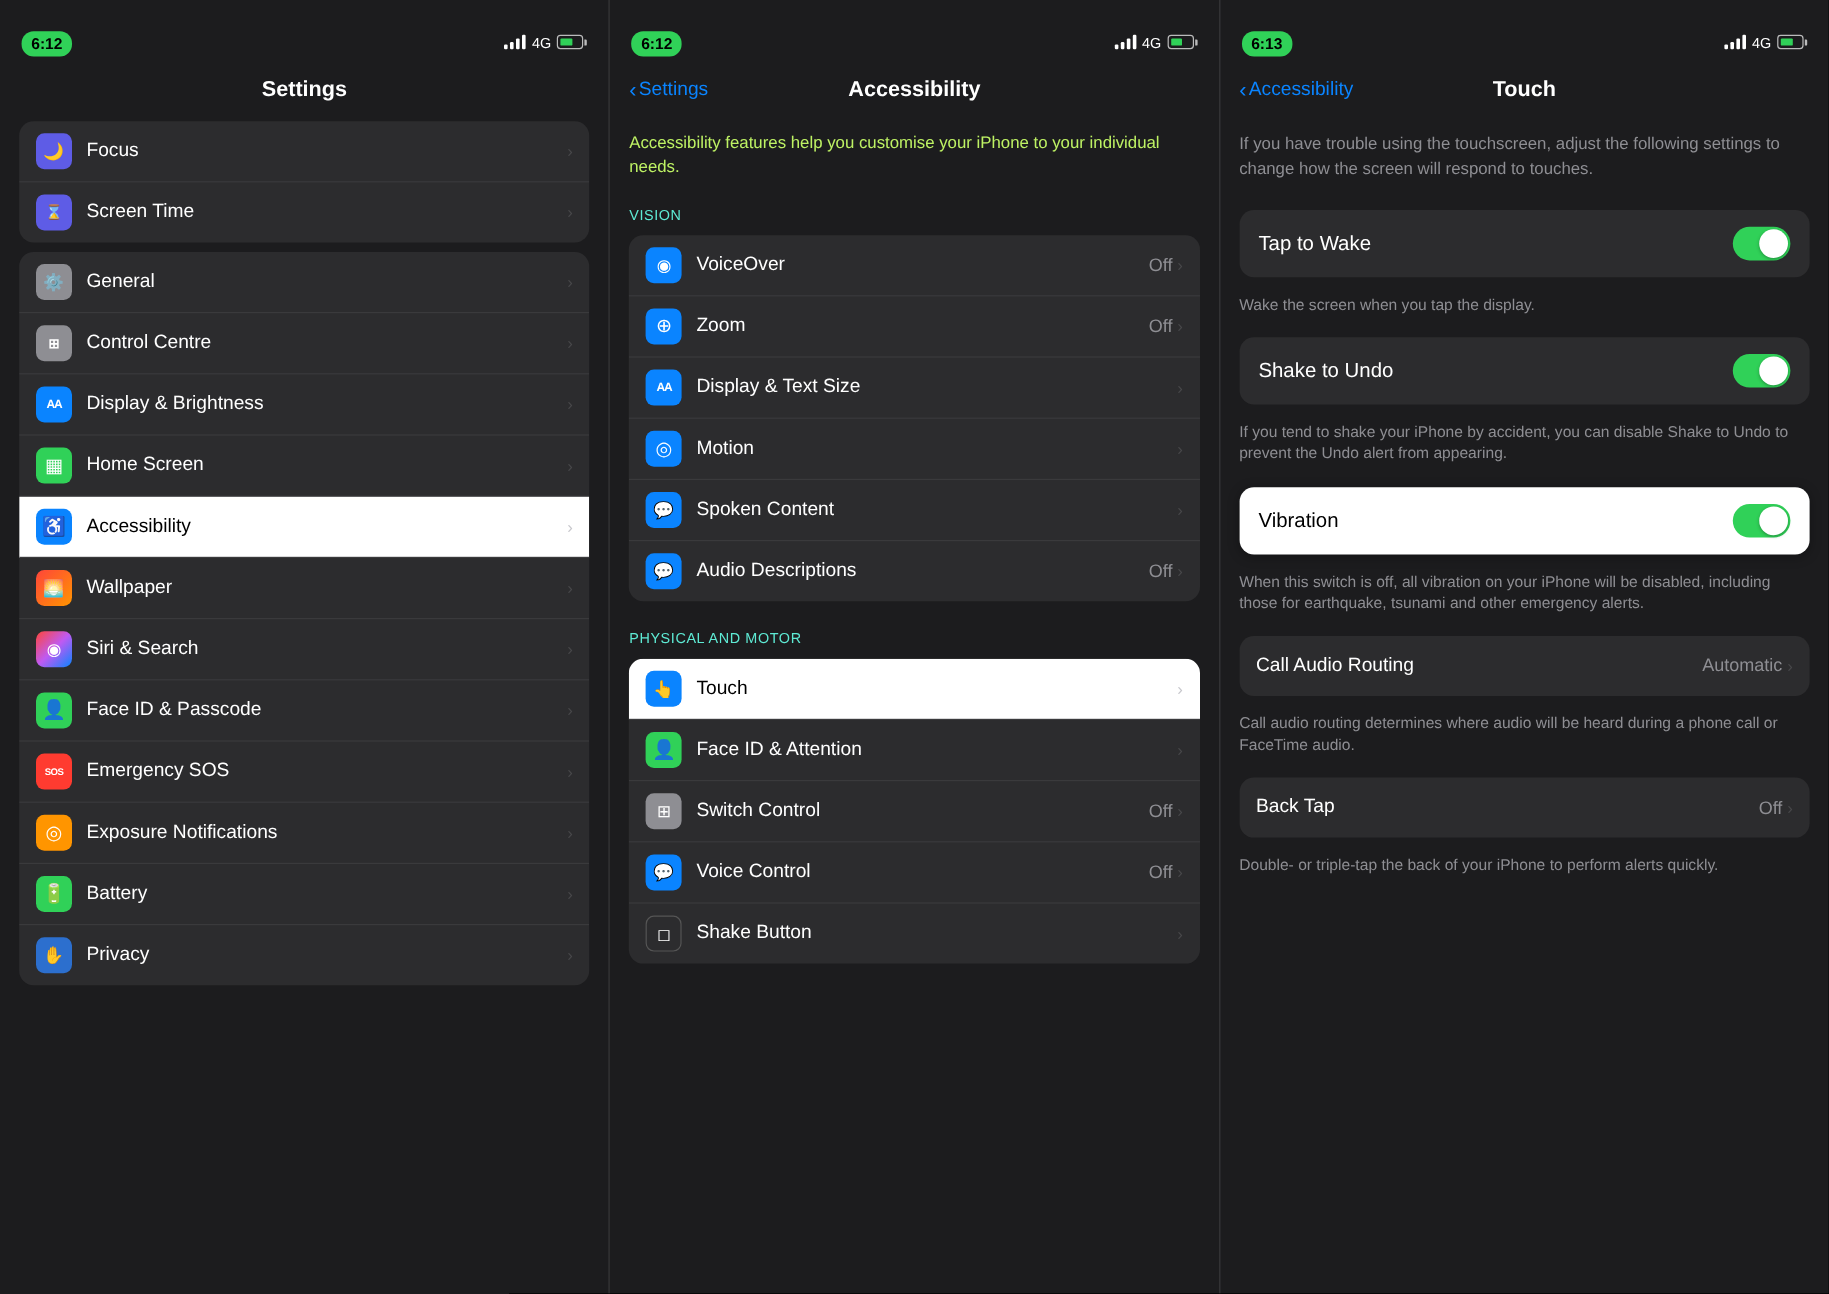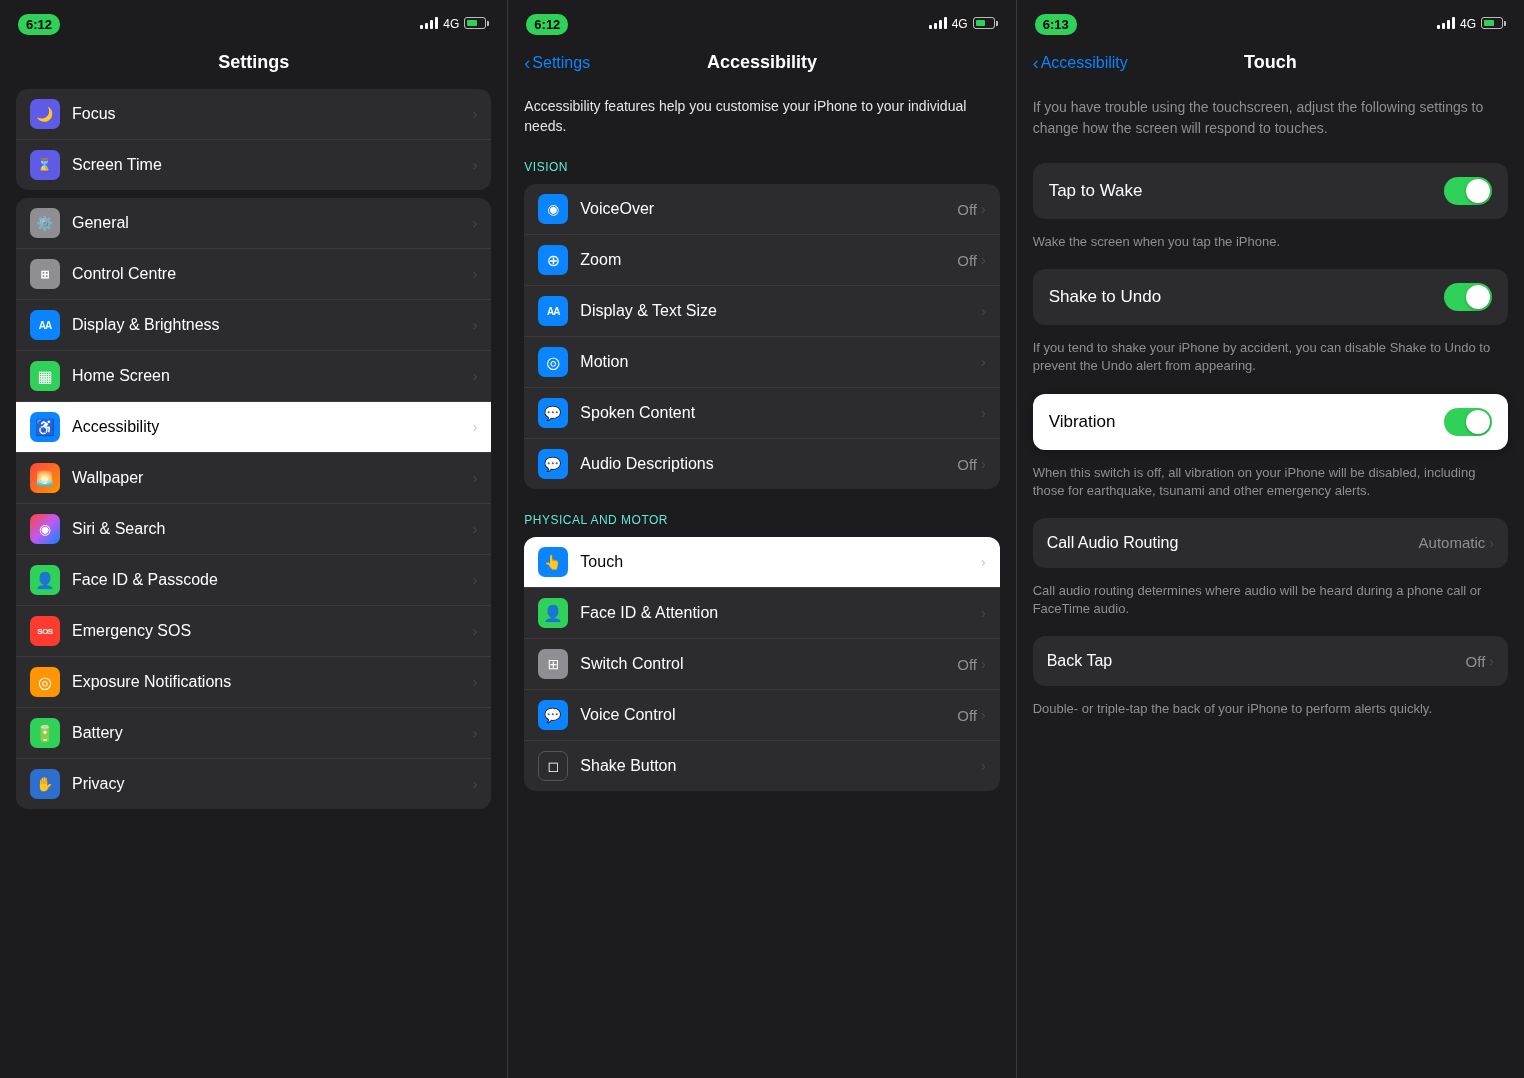--- a/index.html
+++ b/index.html
@@ -27,20 +27,21 @@
     }
 
     
     .status-bar {
       display: flex;
       justify-content: space-between;
       align-items: center;
       padding: 10px 18px 6px;
       height: 44px;
       flex-shrink: 0;
+      margin-top: 12px;
     }
 
     .status-time {
       background: #30d158;
       color: #000;
       font-size: 13px;
       font-weight: 700;
       padding: 3px 8px;
       border-radius: 10px;
     }
@@ -218,21 +219,21 @@
     }
 
     .item-chevron {
       color: #48484a;
       font-size: 14px;
     }
 
     
     .description-text {
       font-size: 14px;
-      color: #e5e5e5;
+      color: #bef264;
       padding: 12px 16px 8px;
       line-height: 1.4;
     }
 
     
     .touch-description {
       font-size: 14px;
       color: #8e8e93;
       padding: 12px 16px 20px;
       line-height: 1.5;
@@ -675,21 +676,21 @@
     <p class="touch-description">If you have trouble using the touchscreen, adjust the following settings to change how the screen will respond to touches.</p>
 
     <div class="settings-group">
       <div class="settings-item-toggle">
         <span class="toggle-item-label">Tap to Wake</span>
         <div class="toggle on">
           <div class="toggle-knob"></div>
         </div>
       </div>
     </div>
-    <p class="sub-description">Wake the screen when you tap the iPhone.</p>
+    <p class="sub-description">Wake the screen when you tap the display.</p>
 
     <div class="settings-group">
       <div class="settings-item-toggle">
         <span class="toggle-item-label">Shake to Undo</span>
         <div class="toggle on">
           <div class="toggle-knob"></div>
         </div>
       </div>
     </div>
     <p class="sub-description">If you tend to shake your iPhone by accident, you can disable Shake to Undo to prevent the Undo alert from appearing.</p>

